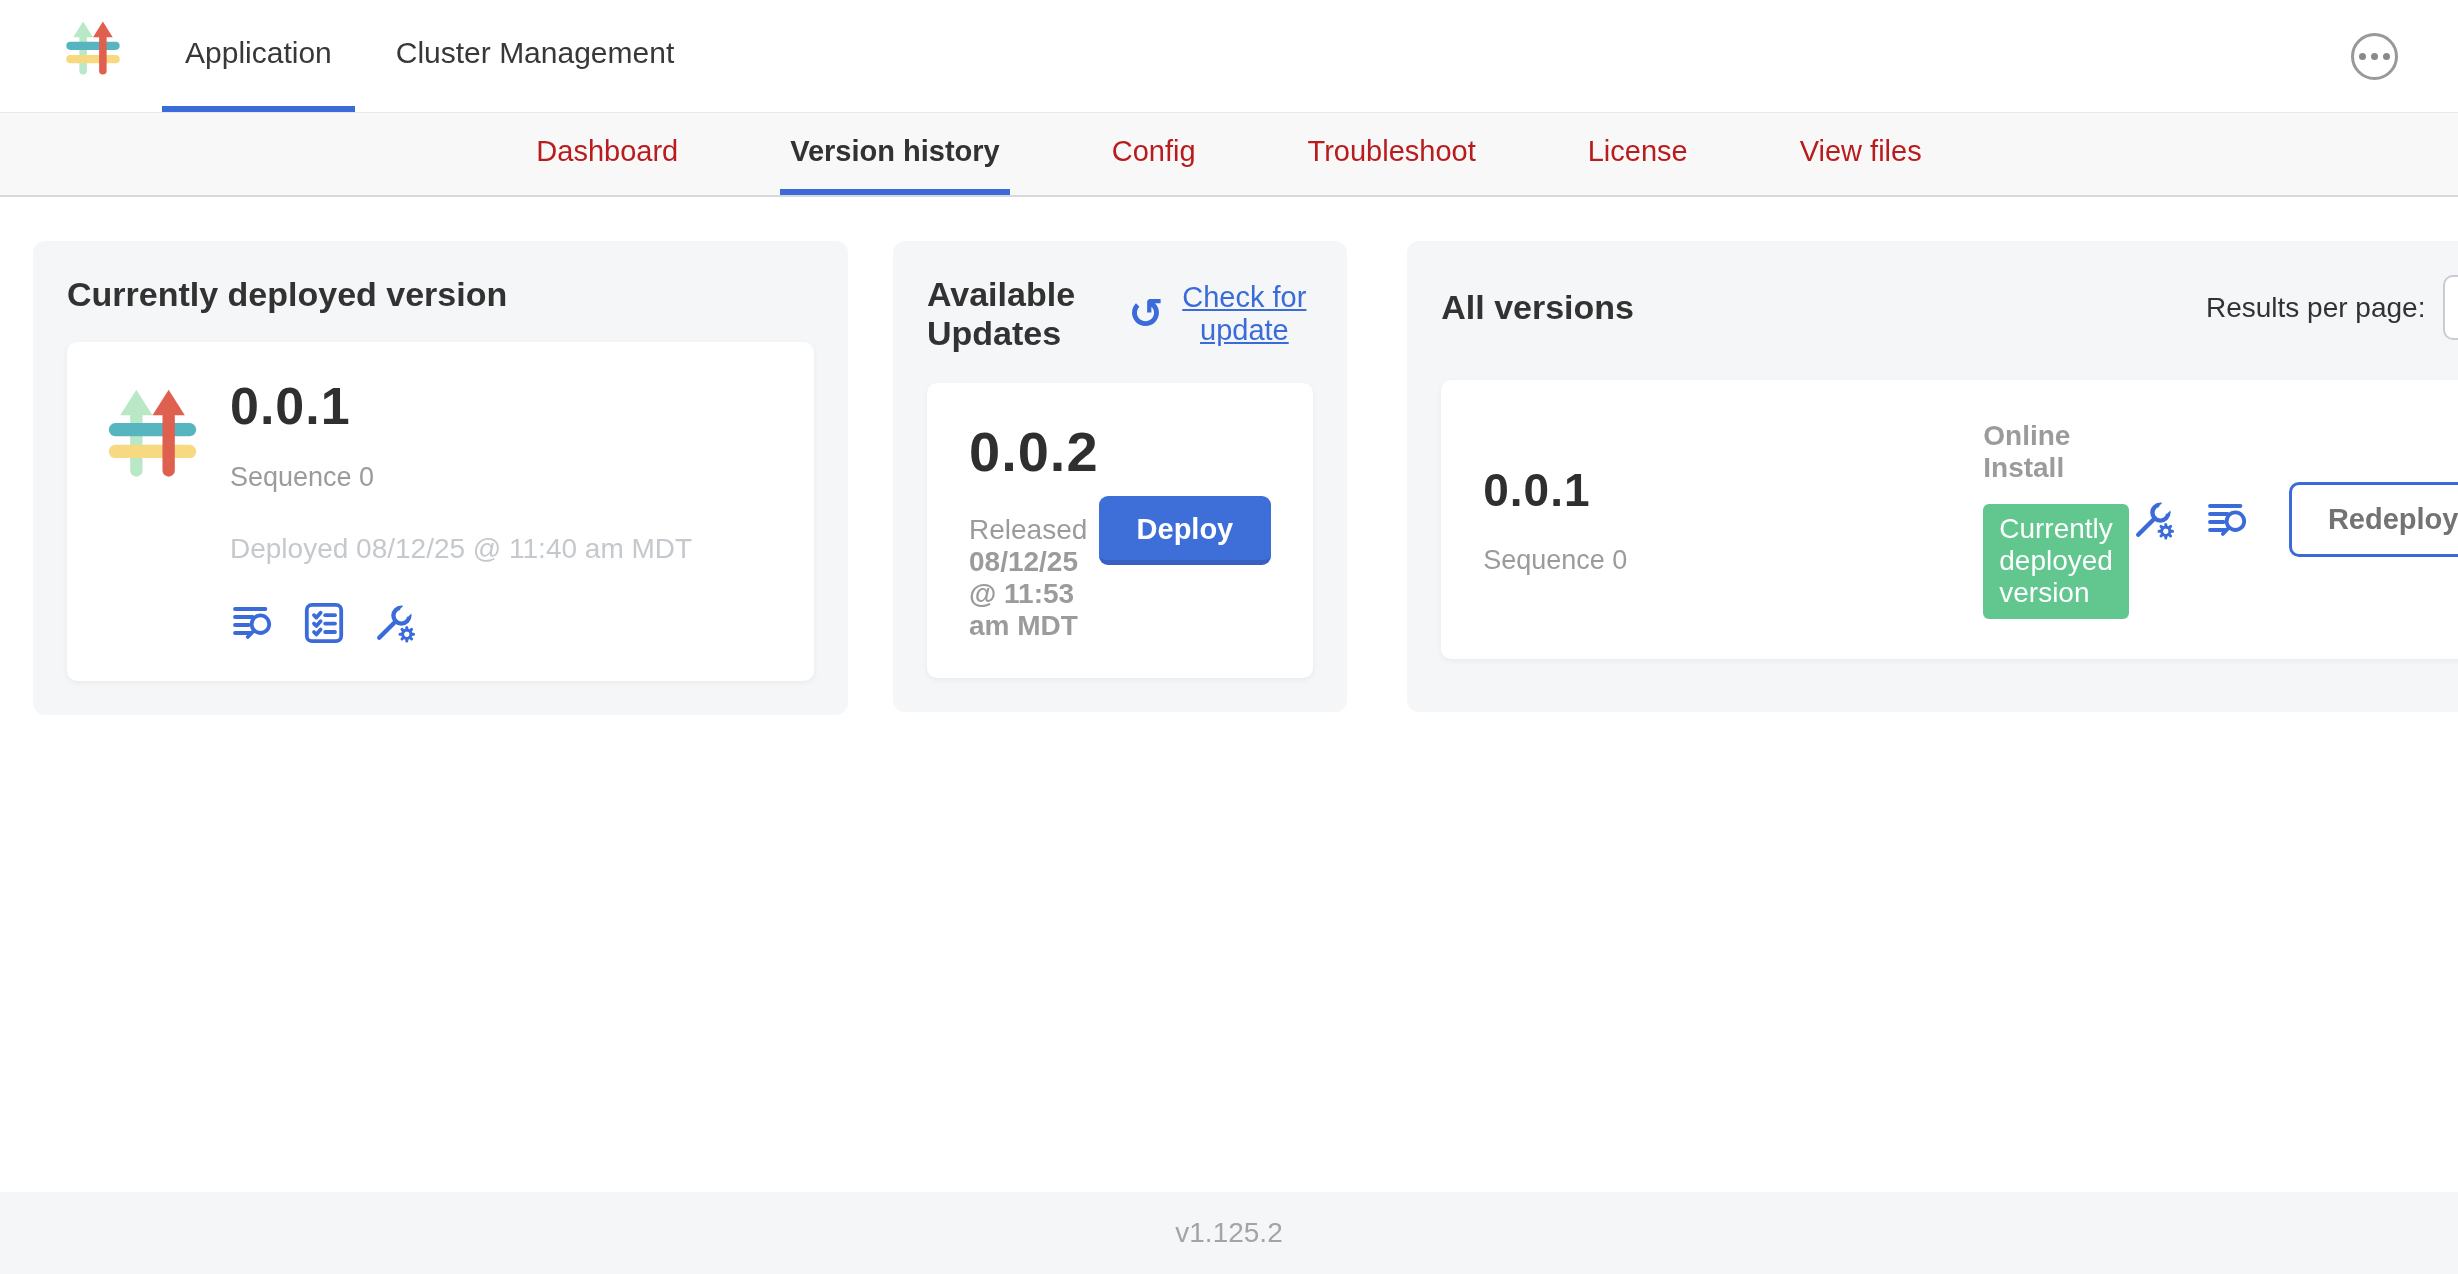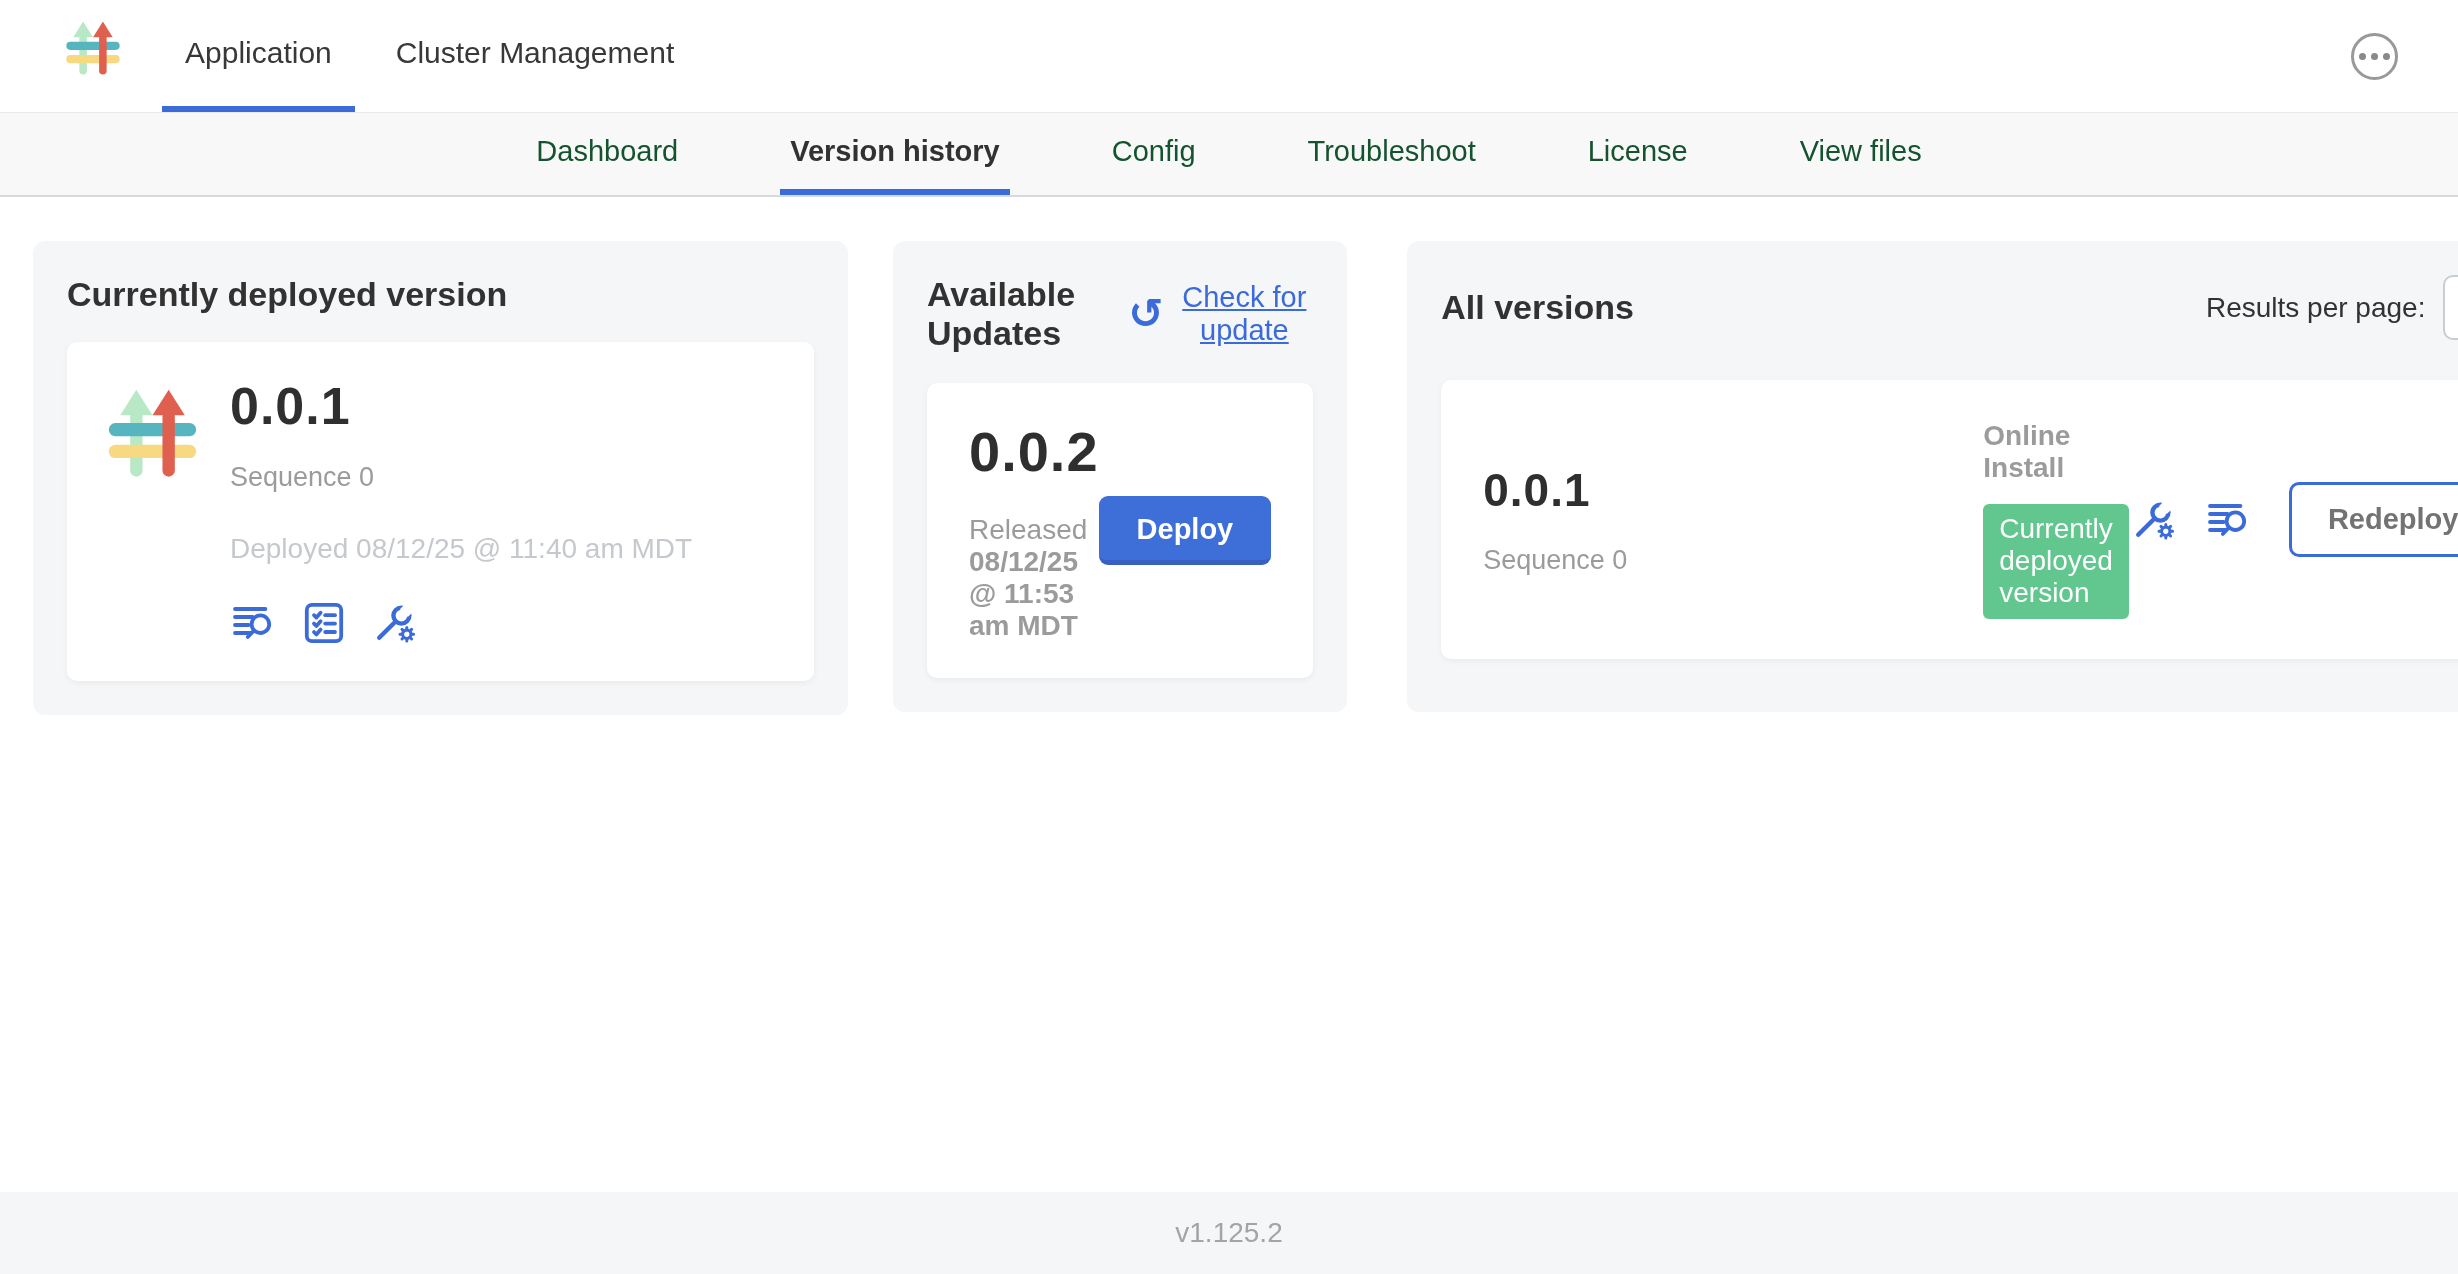--- a/index.html
+++ b/index.html
@@ -29,21 +29,21 @@
     background:#fff; margin:33px 60px 0 0; cursor:pointer;
     display:flex; align-items:center; justify-content:center; gap:5px; flex:none;
   }
   .menu-btn i { width:7px; height:7px; border-radius:50%; background:#87898b; display:block; }
   
   .subnav {
     height:84px; background:#f8f8f9; border-bottom:2px solid #d6dadd;
     display:flex; justify-content:center; gap:92px; flex:none;
   }
   .subnav-tab {
-    display:flex; align-items:center; padding:0 10px; font-size:29px; color:#14532d;
+    display:flex; align-items:center; padding:0 10px; font-size:29px; color:#b91c1c;
     cursor:pointer; background:none; border:none; font-family:inherit;
     border-bottom:6px solid transparent;
   }
   .subnav-tab.active { color:#323232; font-weight:600; border-bottom-color:#3b6bd9; }
   
   .content { flex:1; padding:44px 33px 0 33px; display:flex; gap:45px; align-items:flex-start; }
   .card { background:#f5f6f8; border-radius:12px; padding:34px; }
   .card-title { font-size:34px; font-weight:700; color:#323232; }
   .inner-card { background:#fff; border-radius:10px; box-shadow:0 2px 6px rgba(0,0,0,0.05); }
   

